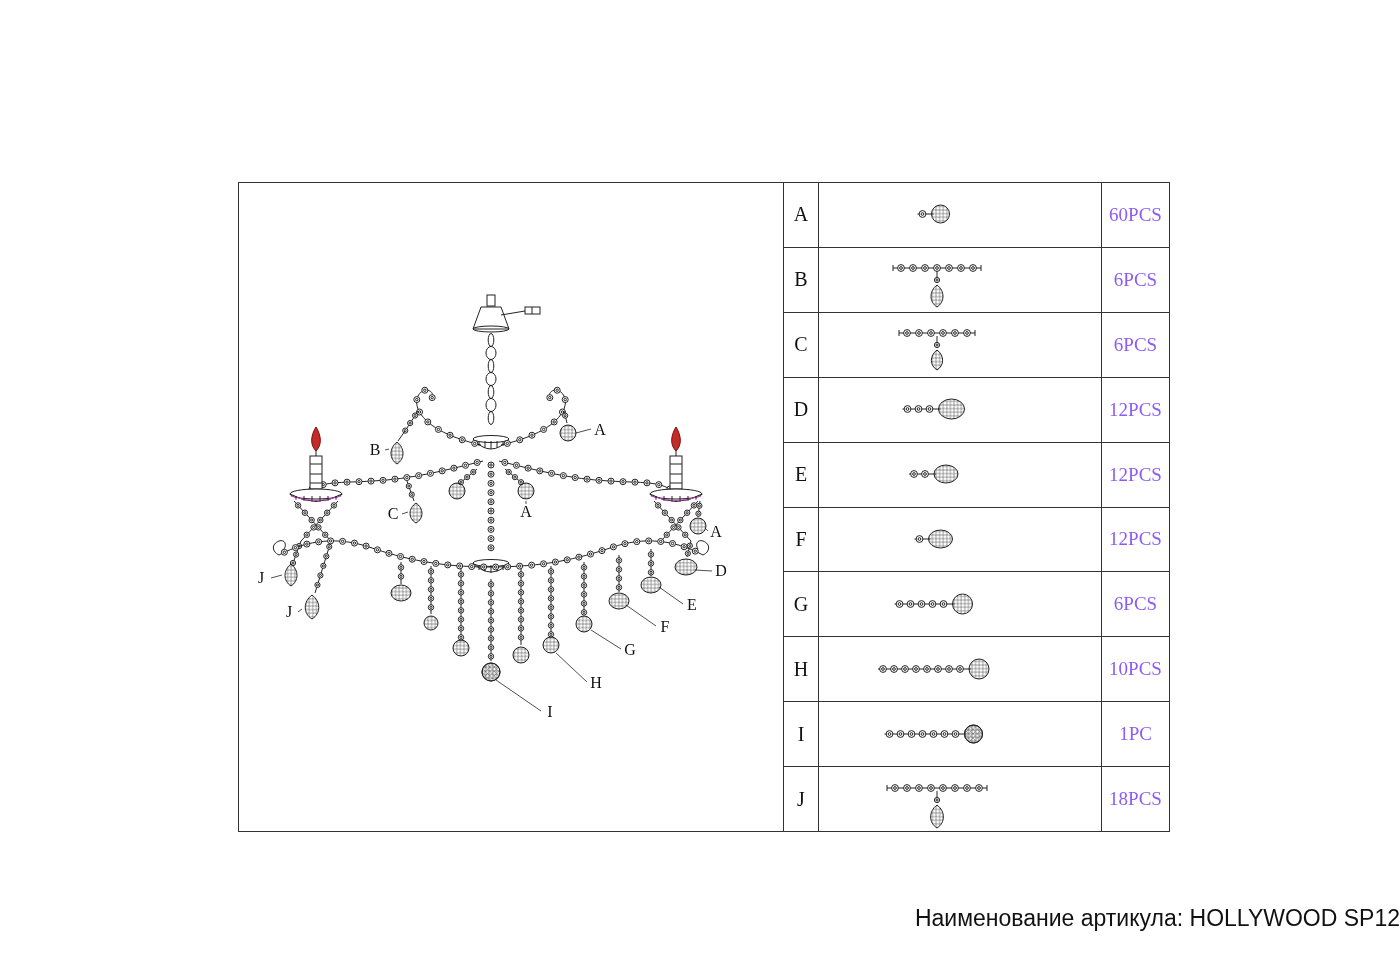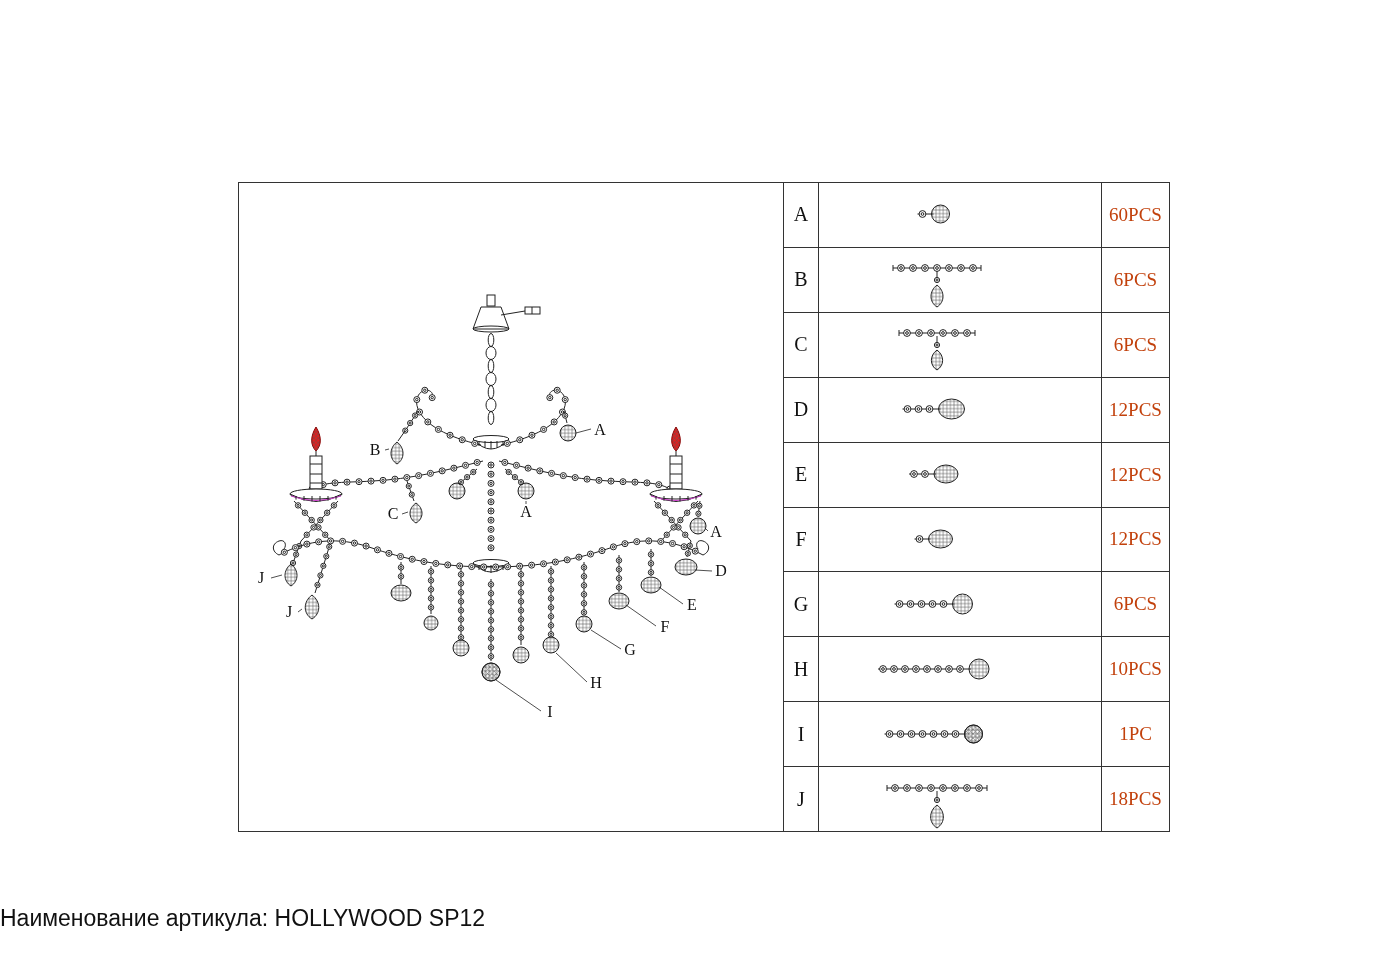--- a/index.html
+++ b/index.html
@@ -5,22 +5,22 @@
   html,body{margin:0;padding:0;background:#fff;}
   .page{position:relative;width:1400px;height:966px;background:#fff;font-family:"Liberation Sans",sans-serif;overflow:hidden;}
   .sheet{position:absolute;left:238px;top:182px;width:932px;height:650px;border:1px solid #333;display:flex;box-sizing:border-box;background:#fff;}
   .drawing-pane{width:544px;height:100%;position:relative;}
   .parts-table{flex:1;display:flex;flex-direction:column;border-left:1px solid #333;min-width:0;}
   .prow{flex:1;display:flex;border-top:1px solid #333;min-height:0;}
   .prow:first-child{border-top:none;}
   .cell{display:flex;align-items:center;justify-content:center;box-sizing:border-box;}
   .cell.letter{width:35px;border-right:1px solid #333;font:400 20px "Liberation Serif","DejaVu Serif",serif;color:#111;}
   .cell.draw{flex:1;border-right:1px solid #333;overflow:hidden;}
-  .cell.qty{width:67px;font:400 19px "Liberation Serif","DejaVu Serif",serif;color:#c2410c;}
-  .caption{position:absolute;left:0;top:905px;width:100%;text-align:left;font:400 23px "Liberation Sans",sans-serif;color:#111;}
+  .cell.qty{width:67px;font:400 19px "Liberation Serif","DejaVu Serif",serif;color:#8b5cf6;}
+  .caption{position:absolute;left:0;top:905px;width:100%;text-align:right;font:400 23px "Liberation Sans",sans-serif;color:#111;}
   svg text{font-family:"Liberation Serif","DejaVu Serif",serif;}
 </style>
 </head>
 <body>
 
 <svg width="0" height="0" style="position:absolute" aria-hidden="true">
   <defs>
     <pattern id="xh" width="3.6" height="3.6" patternUnits="userSpaceOnUse">
       <path d="M0 1.8 H3.6 M1.8 0 V3.6" stroke="#555" stroke-width="0.55" fill="none"></path>
     </pattern>

